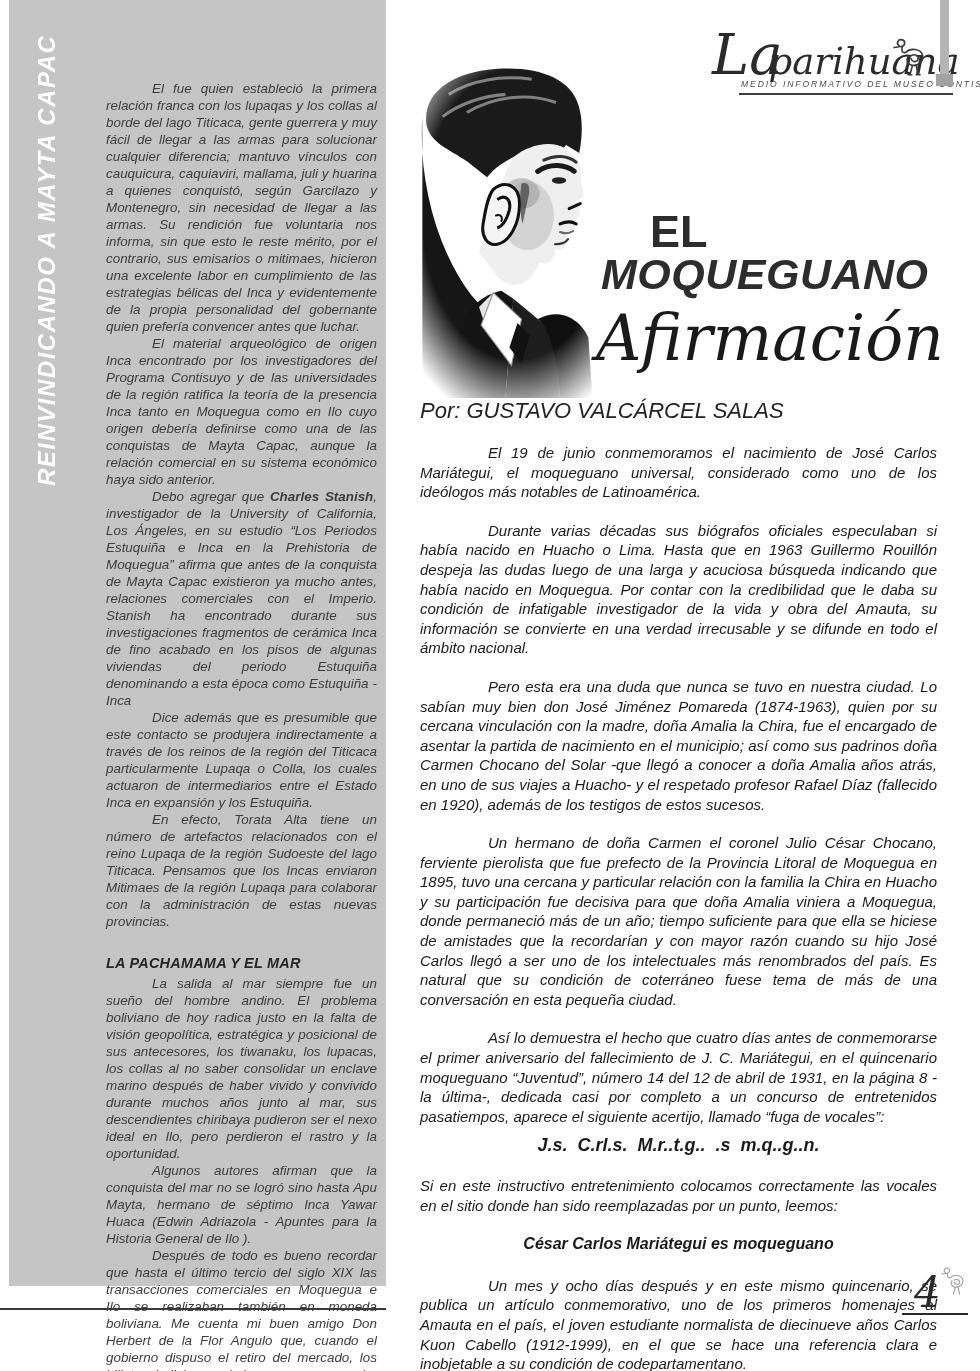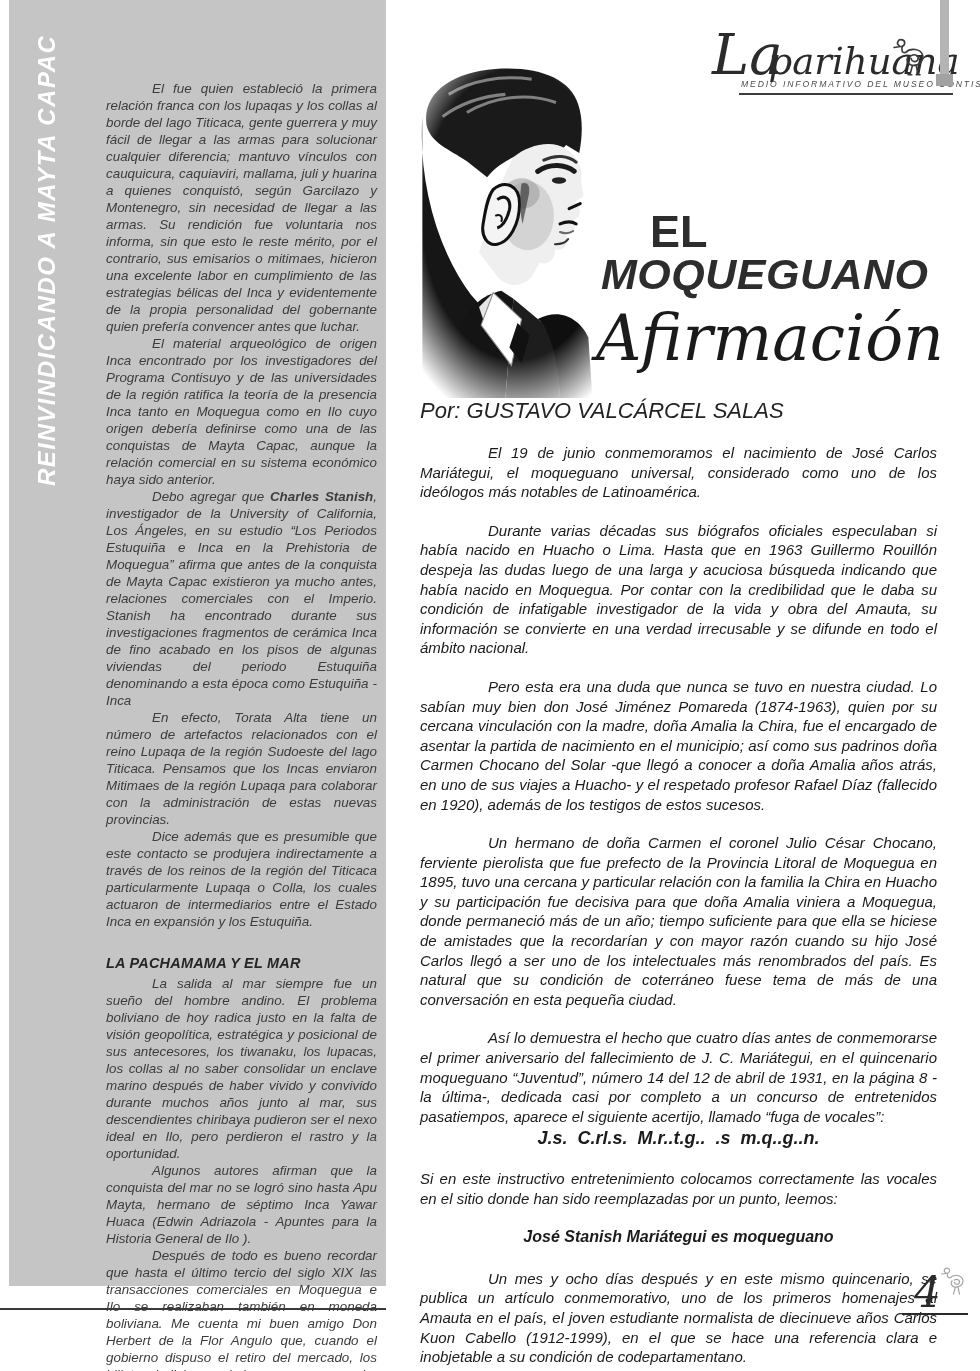--- a/index.html
+++ b/index.html
@@ -85,21 +85,21 @@
   }
 
   
   .main-col {
     position:absolute; left:420px; top:443px; width:517px;
     color:#1b1b1b; font-style:italic; font-size:15px; line-height:19.6px;
     text-align:justify;
   }
   .main-col p { margin:0 0 19px 0; text-indent:68px; }
   .main-col p.flush { text-indent:0; }
-  .main-col p.tight { margin-bottom:3px; }
+  .main-col p.tight { margin-bottom:10px; }
   .main-col .center-line {
     text-indent:0; text-align:center; font-weight:bold; white-space:pre-wrap;
   }
   .main-col .puzzle { margin:0 0 20px 0; font-size:18px; }
   .main-col .answer { margin:4px 0 22px 0; font-size:16px; }
 
   
   .pageno-wrap { position:absolute; left:900px; top:1266px; width:76px; height:60px; }
   .pageno {
     position:absolute; left:14px; top:2px;
@@ -114,22 +114,22 @@
 <div class="page">
 
   <div class="gray-box"></div>
 
   <div class="vertical-title">REINVINDICANDO A MAYTA CAPAC</div>
 
   <div class="left-col">
     <p>El fue quien estableció la primera relación franca con los lupaqas y los collas al borde del lago Titicaca, gente guerrera y muy fácil de llegar a las armas para solucionar cualquier diferencia; mantuvo vínculos con cauquicura, caquiaviri, mallama, juli y huarina a quienes conquistó, según Garcilazo y Montenegro, sin necesidad de llegar a las armas. Su rendición fue voluntaria nos informa, sin que esto le reste mérito, por el contrario, sus emisarios o mitimaes, hicieron una excelente labor en cumplimiento de las estrategias bélicas del Inca y evidentemente de la propia personalidad del gobernante quien prefería convencer antes que luchar.</p>
     <p>El material arqueológico de origen Inca encontrado por los investigadores del Programa Contisuyo y de las universidades de la región  ratifica la teoría de la presencia Inca tanto en Moquegua como en Ilo cuyo origen debería definirse como una de las conquistas de Mayta Capac, aunque la relación comercial en su sistema económico haya sido anterior.</p>
     <p><span>Debo agregar que </span><strong>Charles Stanish</strong><span>, investigador de la University of California, Los Ángeles, en su estudio “Los Periodos Estuquiña e Inca en la Prehistoria de Moquegua” afirma que antes de la conquista de Mayta Capac existieron ya mucho antes, relaciones comerciales con el Imperio. Stanish ha encontrado durante sus investigaciones fragmentos de cerámica Inca de fino acabado en los pisos de algunas viviendas del periodo Estuquiña denominando a esta época como Estuquiña - Inca</span></p>
+    <p>Dice además que es presumible que este contacto se produjera indirectamente a través de los reinos de la región del Titicaca particularmente Lupaqa o Colla, los cuales actuaron de intermediarios  entre el Estado Inca  en expansión  y los Estuquiña.</p>
     <p>En efecto, Torata Alta tiene un número de artefactos relacionados con el reino Lupaqa de la región Sudoeste del lago Titicaca. Pensamos que los Incas enviaron Mitimaes de la región Lupaqa para colaborar con la administración de estas nuevas provincias.</p>
-    <p>Dice además que es presumible que este contacto se produjera indirectamente a través de los reinos de la región del Titicaca particularmente Lupaqa o Colla, los cuales actuaron de intermediarios  entre el Estado Inca  en expansión  y los Estuquiña.</p>
 
     <p class="section-heading">LA PACHAMAMA Y EL MAR</p>
 
     <p>La salida al mar siempre fue un sueño del hombre andino. El problema boliviano de hoy radica justo en la falta de visión geopolítica, estratégica y posicional de sus antecesores, los tiwanaku, los lupacas, los collas al no saber consolidar un enclave marino después de haber vivido y convivido durante muchos años junto al mar, sus descendientes chiribaya pudieron ser el nexo ideal en Ilo,  pero perdieron  el rastro y la oportunidad.</p>
     <p>Algunos autores afirman que la conquista del mar no se logró sino hasta Apu Mayta, hermano de séptimo Inca Yawar Huaca (Edwin Adriazola - Apuntes para la Historia General de Ilo ).</p>
     <p>Después de todo es bueno recordar que hasta el último tercio del siglo XIX las transacciones comerciales en Moquegua e Ilo se realizaban también en moneda boliviana. Me cuenta mi buen amigo Don Herbert de la Flor Angulo que, cuando el gobierno dispuso el retiro del mercado, los billetes bolivianos sirvieron  para empapelar más de una habitación.</p>
 
   </div>
 
   <div class="bottom-rule"></div>
@@ -202,21 +202,21 @@
     <p>El 19 de junio conmemoramos el nacimiento de José Carlos Mariátegui, el moqueguano universal, considerado como uno de los ideólogos más notables de Latinoamérica.</p>
     <p>Durante varias décadas sus biógrafos oficiales especulaban si había nacido en Huacho o Lima. Hasta que en 1963 Guillermo Rouillón despeja las dudas luego de una larga y acuciosa búsqueda indicando que había nacido en Moquegua. Por contar con la credibilidad que le daba su condición de infatigable investigador de la vida y obra del Amauta, su información se convierte en una verdad irrecusable y se difunde en todo el ámbito nacional.</p>
     <p>Pero esta era una duda que nunca se tuvo en nuestra ciudad. Lo sabían muy bien don José Jiménez Pomareda (1874-1963), quien por su cercana vinculación con la madre, doña Amalia la Chira, fue el encargado de asentar la partida de nacimiento en el municipio; así como sus padrinos doña Carmen Chocano del Solar -que llegó a conocer a doña Amalia años atrás, en uno de sus viajes a Huacho- y el respetado profesor Rafael Díaz (fallecido en 1920), además de los testigos de estos sucesos.</p>
     <p>Un hermano de doña Carmen el coronel Julio César Chocano, ferviente pierolista que fue prefecto de la Provincia Litoral de Moquegua en 1895, tuvo una cercana y particular relación con la familia la Chira en Huacho y su participación fue decisiva para que doña Amalia viniera a Moquegua, donde permaneció más de un año; tiempo suficiente para que ella se hiciese de amistades que la recordarían y con mayor razón cuando su hijo José Carlos llegó a ser uno de los intelectuales más renombrados del país. Es natural que su condición de coterráneo fuese tema de más de una conversación en esta pequeña ciudad.</p>
     <p class="tight">Así lo demuestra el hecho que cuatro días antes de conmemorarse el primer aniversario del fallecimiento de J. C. Mariátegui, en el quincenario moqueguano “Juventud”, número 14 del 12 de abril de 1931, en la página 8 -la última-, dedicada casi por completo a un concurso de entretenidos pasatiempos, aparece el siguiente acertijo, llamado “fuga de vocales”:</p>
 
     <p class="center-line puzzle">J.s.  C.rl.s.  M.r..t.g..  .s  m.q..g..n.</p>
 
     <p class="flush">Si en este instructivo entretenimiento colocamos correctamente las vocales en el sitio donde han sido reemplazadas por un punto, leemos:</p>
 
-    <p class="center-line answer">José Stanish Mariátegui es moqueguano</p>
+    <p class="center-line answer">César Carlos Mariátegui es moqueguano</p>
 
     <p>Un mes y ocho días después y en este mismo quincenario, se publica un artículo conmemorativo, uno de los primeros homenajes al Amauta en el país, el joven estudiante normalista de diecinueve años Carlos Kuon Cabello (1912-1999),  en el que se hace una referencia clara e inobjetable a su condición de codepartamentano.</p>
   </div>
 
   <div class="pageno-wrap">
     <span class="pageno-bird">
       <svg width="28" height="30" viewBox="0 0 30 32">
         <path d="M8,7 C5.5,5.5 7,1.5 10.5,2.5 C13,3.2 13,6.5 10.5,7.5 L4,8.5 M10.5,7.5 C9.5,11 10.5,13 13,12.5 C17,8.5 25,9.5 26.5,14.5 C27.8,19 23,23.5 18,22.5 C14.5,21.8 13.2,18.5 15,15.8 M17.5,15 C21,13 24.5,15.5 22.5,18.5 C21,20.5 17.8,19.6 17.5,17.2 M18.5,22.8 L16.5,30 M21.5,22.8 L23,30" stroke="#5a5a5a" stroke-width="1.3" fill="none" stroke-linecap="round"></path>
       </svg>
     </span>

